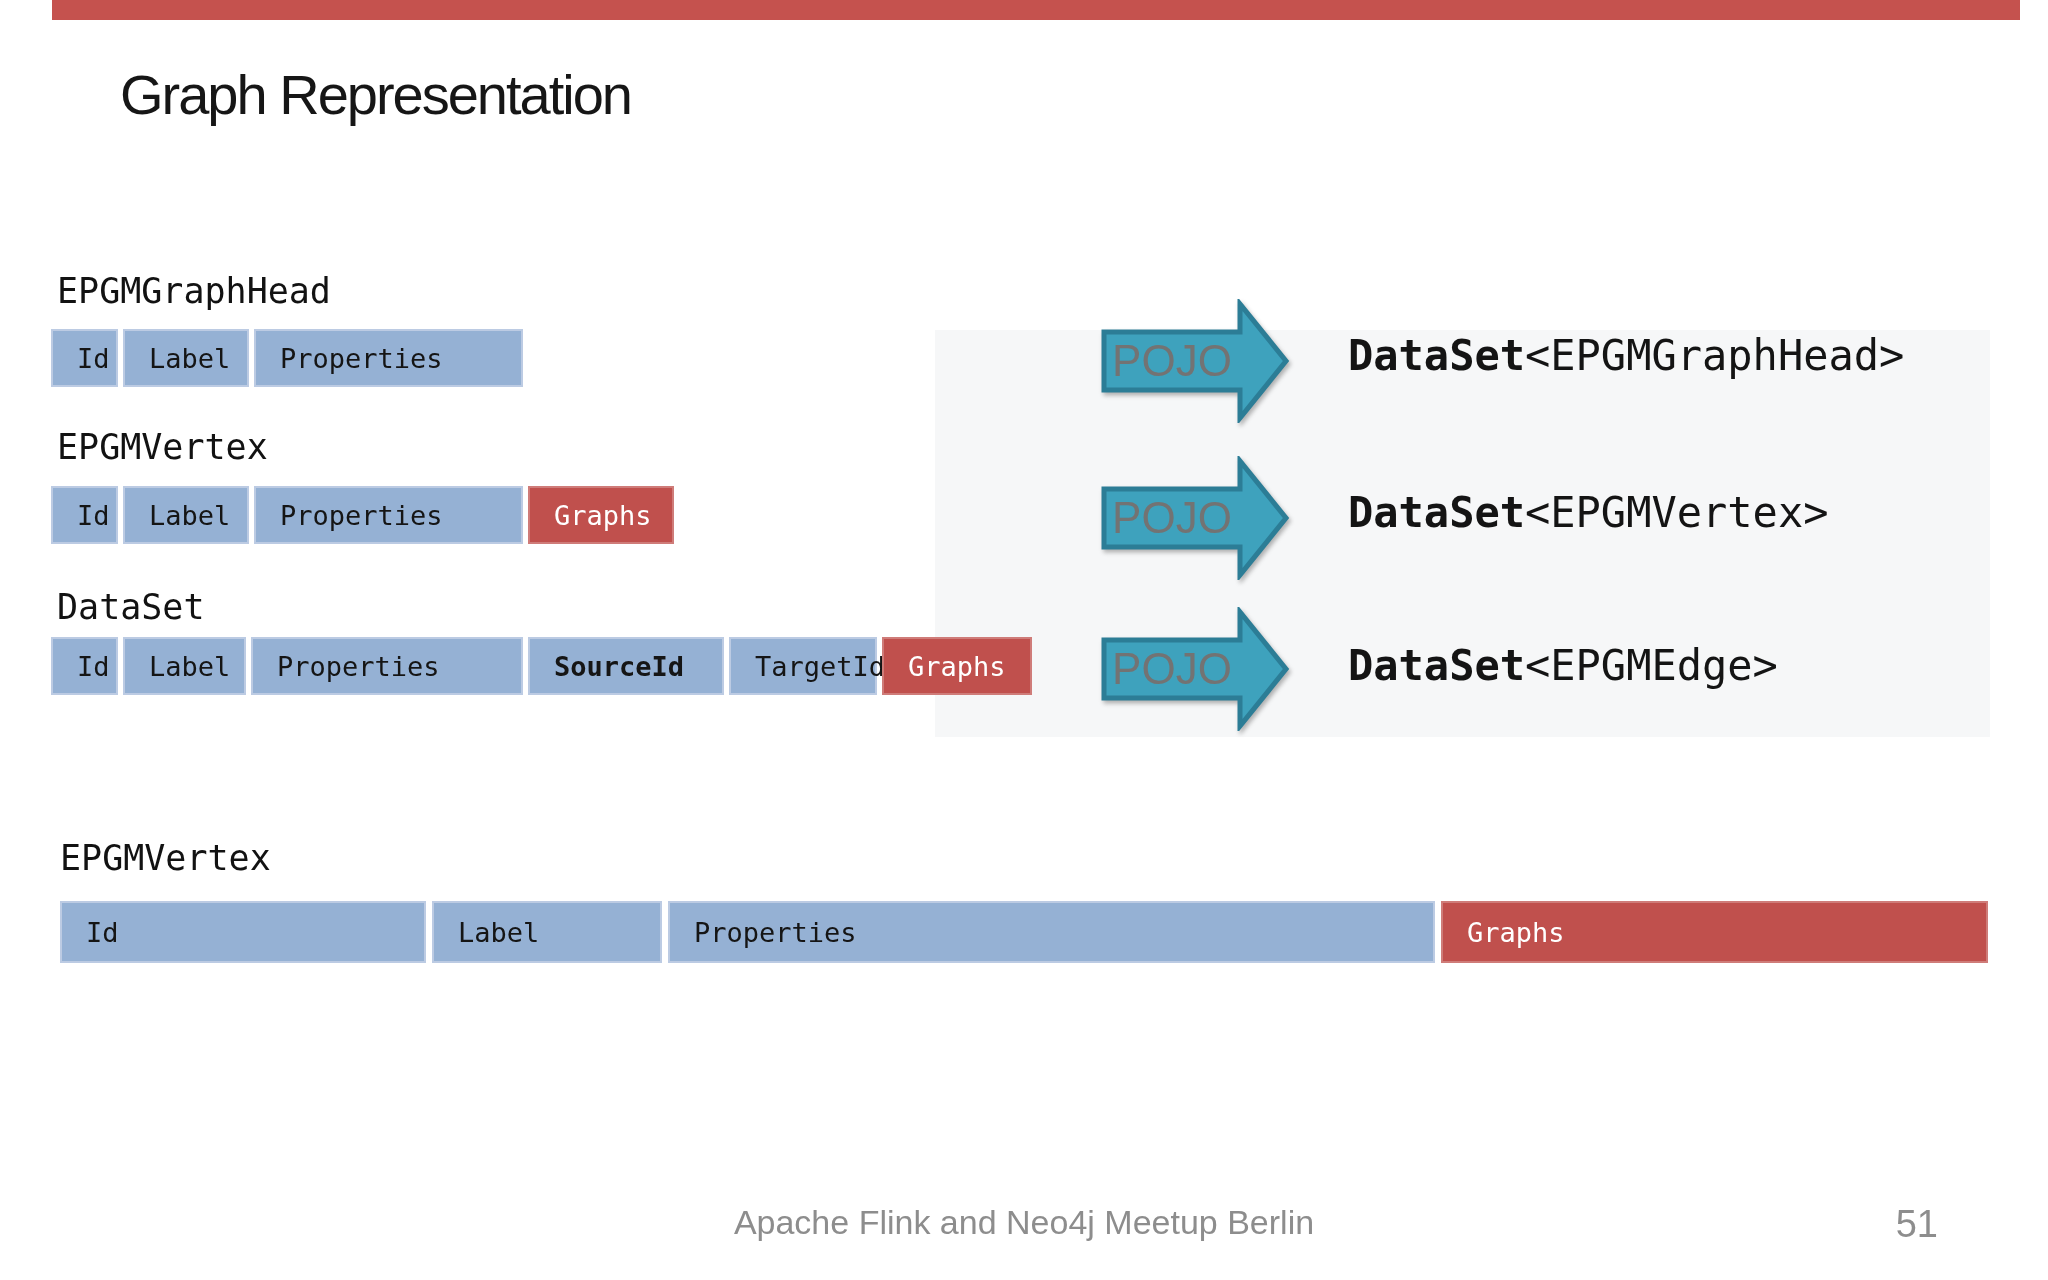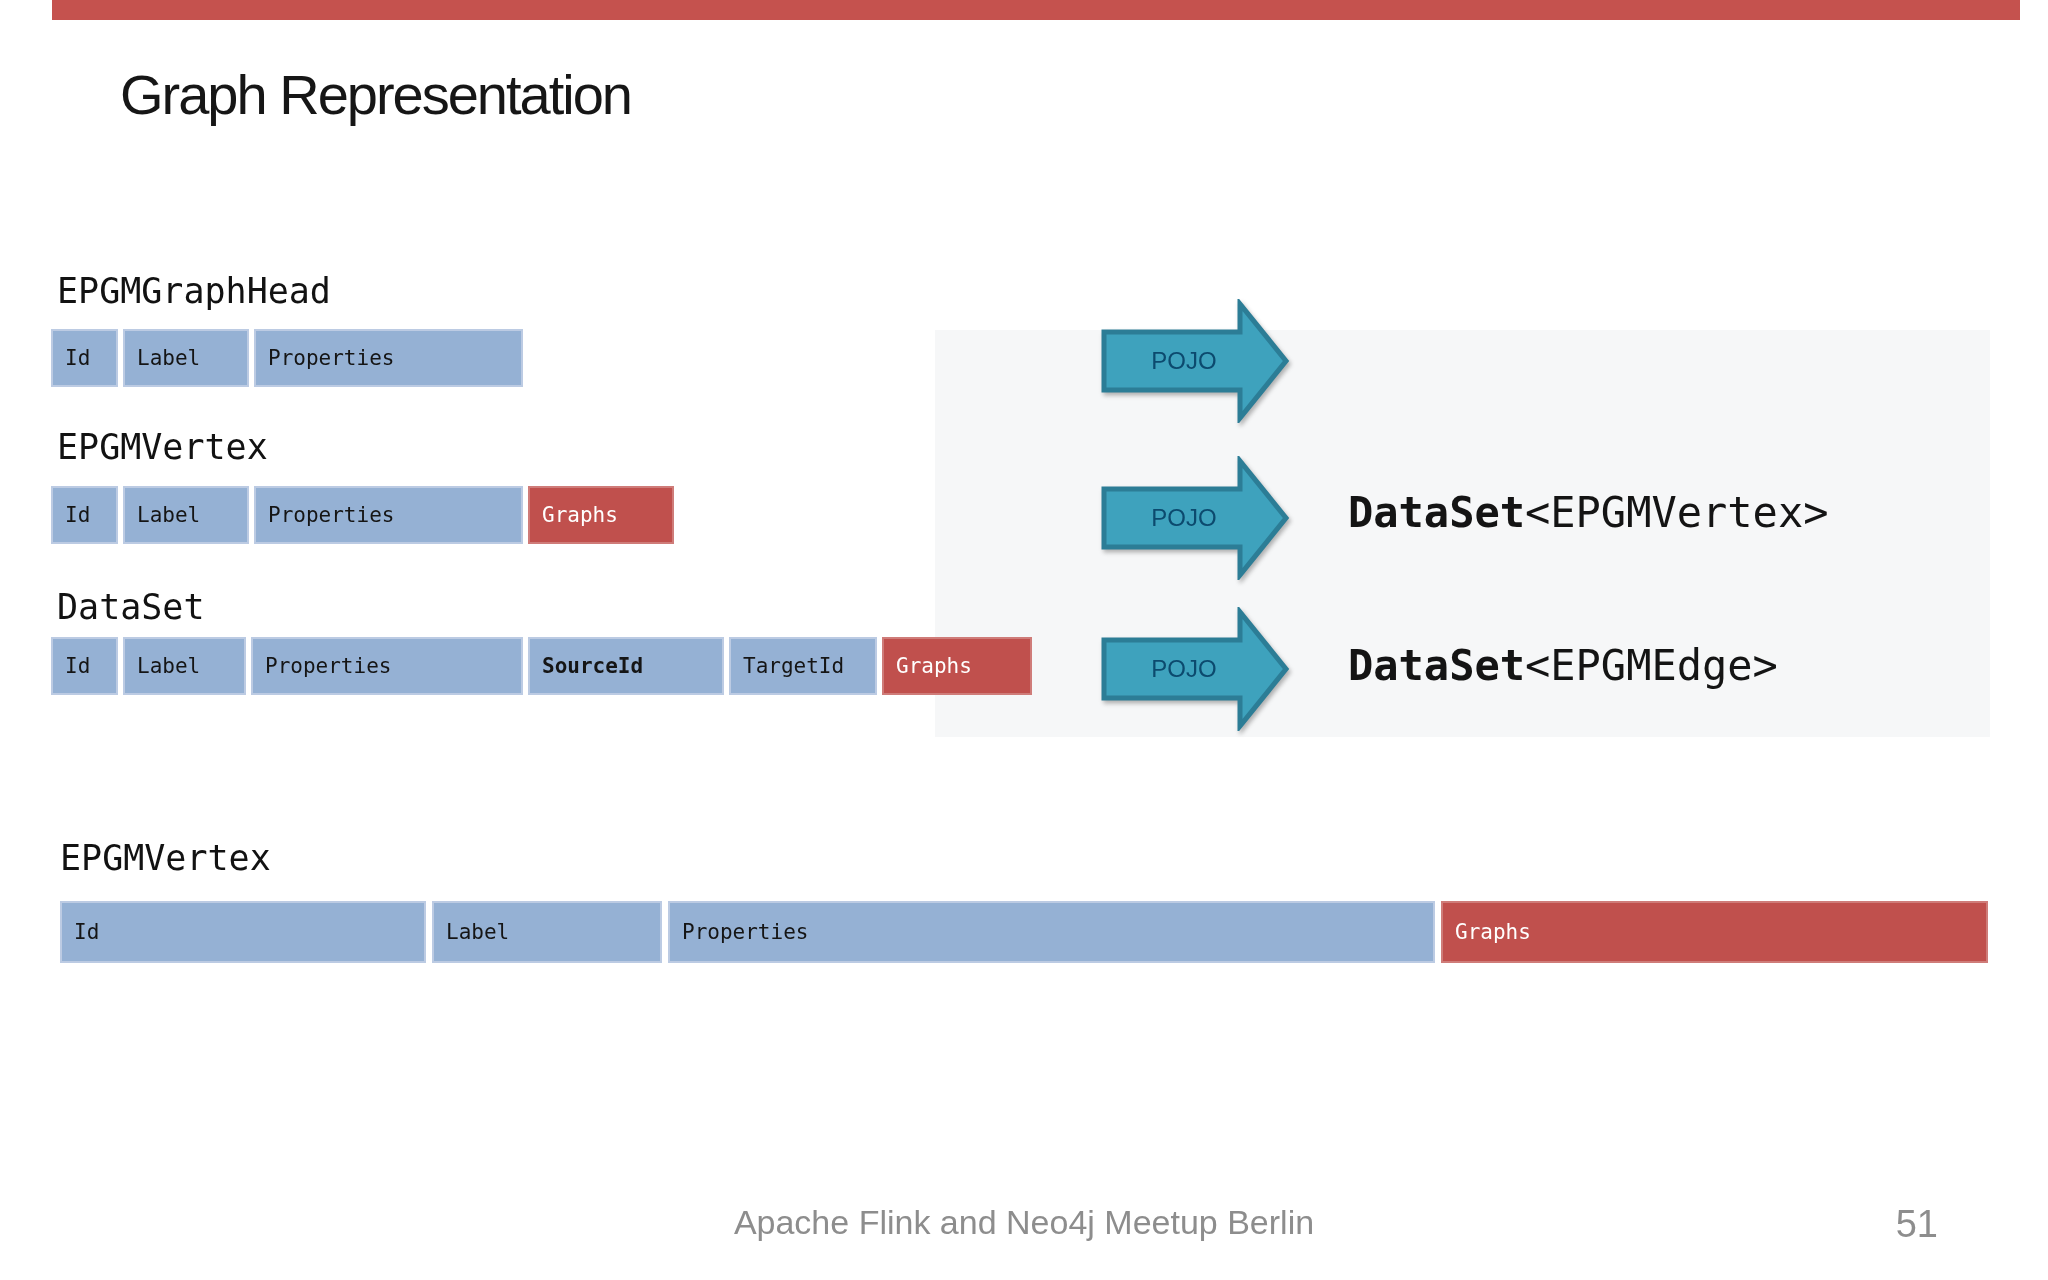--- a/index.html
+++ b/index.html
@@ -6,30 +6,30 @@
   #page{
     position:relative;width:2048px;height:1280px;background:#ffffff;overflow:hidden;
     font-family:"Liberation Sans",sans-serif;
   }
   .mono{font-family:"DejaVu Sans Mono",monospace;margin-top:8px;}
   #top-bar{position:absolute;left:52px;top:0;width:1968px;height:20px;background:var(--bar-red);}
   #title{position:absolute;left:120px;top:62px;font-size:56px;letter-spacing:-2px;color:#161616;white-space:nowrap;}
   #faint-panel{position:absolute;left:935px;top:330px;width:1055px;height:407px;background:var(--panel);}
   .heading{position:absolute;left:57px;font-size:35px;line-height:44px;color:#121212;white-space:nowrap;}
   .row{position:absolute;left:51px;height:58px;display:flex;}
-  .cell{box-sizing:border-box;height:100%;display:flex;align-items:center;padding-left:12px;
-        margin-right:5px;font-family:"DejaVu Sans Mono",monospace;font-size:21px;white-space:nowrap;}
+  .cell{box-sizing:border-box;height:100%;display:flex;align-items:center;padding-left:24px;
+        margin-right:5px;font-family:"DejaVu Sans Mono",monospace;font-size:27px;white-space:nowrap;}
   .cell.blue{background:var(--cell-blue);border:2px solid var(--cell-blue-border);color:#151515;}
   .cell.red{background:var(--cell-red);border:2px solid var(--cell-red-border);color:#ffffff;}
   #detail-row{left:60px;height:62px;}
   #detail-row .cell{margin-right:6px;}
   .arrow{position:absolute;left:1100px;width:190px;height:124px;}
   .arrow svg{position:absolute;left:0;top:0;filter:drop-shadow(2px 3px 2px rgba(90,90,90,0.45));}
-  .arrow .pojo{position:absolute;left:16px;top:33px;width:136px;height:58px;display:flex;
-               align-items:center;justify-content:center;color:#0c4a6e;font-size:24px;}
+  .arrow .pojo{position:absolute;left:4px;top:33px;width:136px;height:58px;display:flex;
+               align-items:center;justify-content:center;color:#737373;font-size:44px;}
   .dataset{position:absolute;left:1348px;font-size:42px;line-height:52px;color:#141414;white-space:nowrap;
            font-family:"DejaVu Sans Mono",monospace;}
   .dataset .b{font-weight:700;}
   #footer-caption{position:absolute;left:0;right:0;top:1203px;text-align:center;font-size:34px;color:var(--footer-gray);}
   #page-number{position:absolute;right:110px;top:1203px;font-size:38px;color:var(--footer-gray);}
 </style>
 </head>
 <body>
 
 <div id="page" style="--cell-blue: #95B1D4; --cell-blue-border: #BCCBE3; --cell-red: #C0504D; --cell-red-border: #CF7C79; --teal: #3EA2BD; --teal-dark: #2C7D96; --bar-red: #C5524E; --panel: #F6F7F8; --footer-gray: #8D8D8D;">
@@ -100,20 +100,23 @@
     </svg>
     <span class="pojo">POJO</span>
   </div>
   <div class="arrow" style="top:607px">
     <svg width="190" height="124" viewBox="0 0 190 124">
       <polygon points="4,33 140,33 140,5 186,62 140,119 140,91 4,91" fill="var(--teal)" stroke="var(--teal-dark)" stroke-width="5"></polygon>
     </svg>
     <span class="pojo">POJO</span>
   </div>
 
+  <div class="dataset" style="top:330px">
+    <span class="b">DataSet</span><span>&lt;EPGMGraphHead&gt;</span>
+  </div>
   <div class="dataset" style="top:487px">
     <span class="b">DataSet</span><span>&lt;EPGMVertex&gt;</span>
   </div>
   <div class="dataset" style="top:640px">
     <span class="b">DataSet</span><span>&lt;EPGMEdge&gt;</span>
   </div>
 
   <div class="heading mono" style="top:828px;left:60px">EPGMVertex</div>
   <div class="row" id="detail-row" style="top:901px">
       <div class="cell blue" style="width: 366px;">

